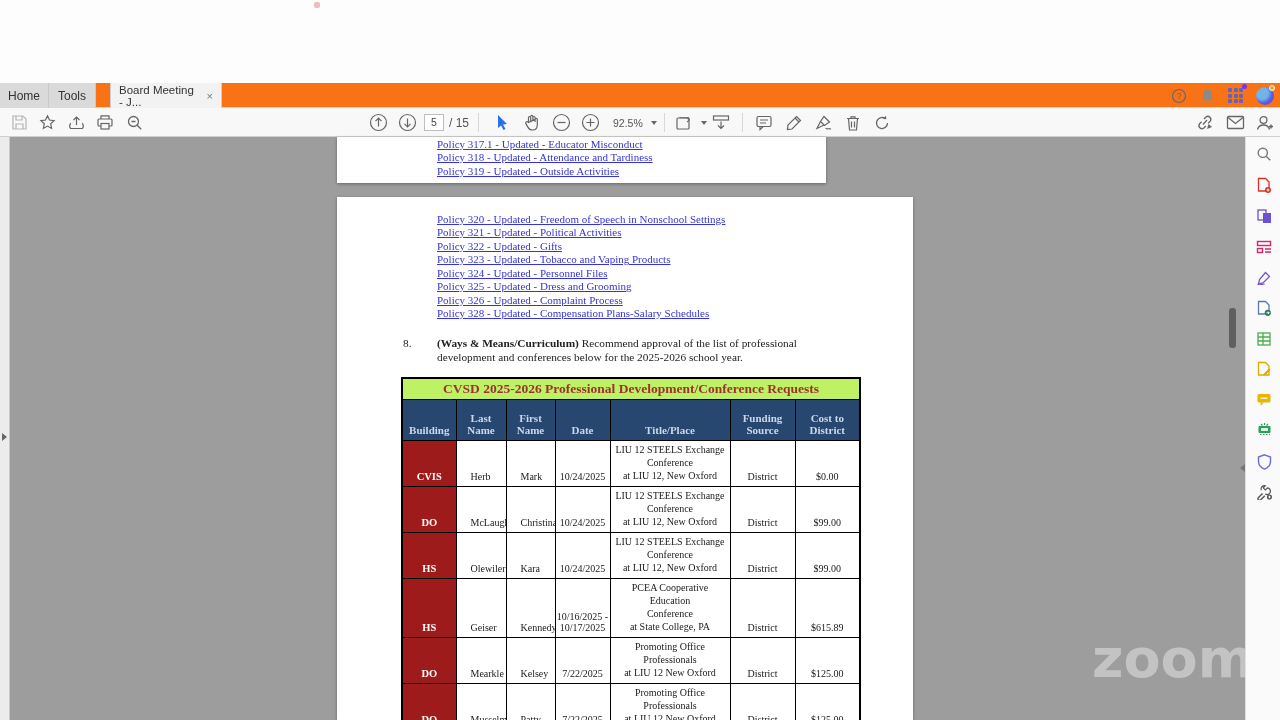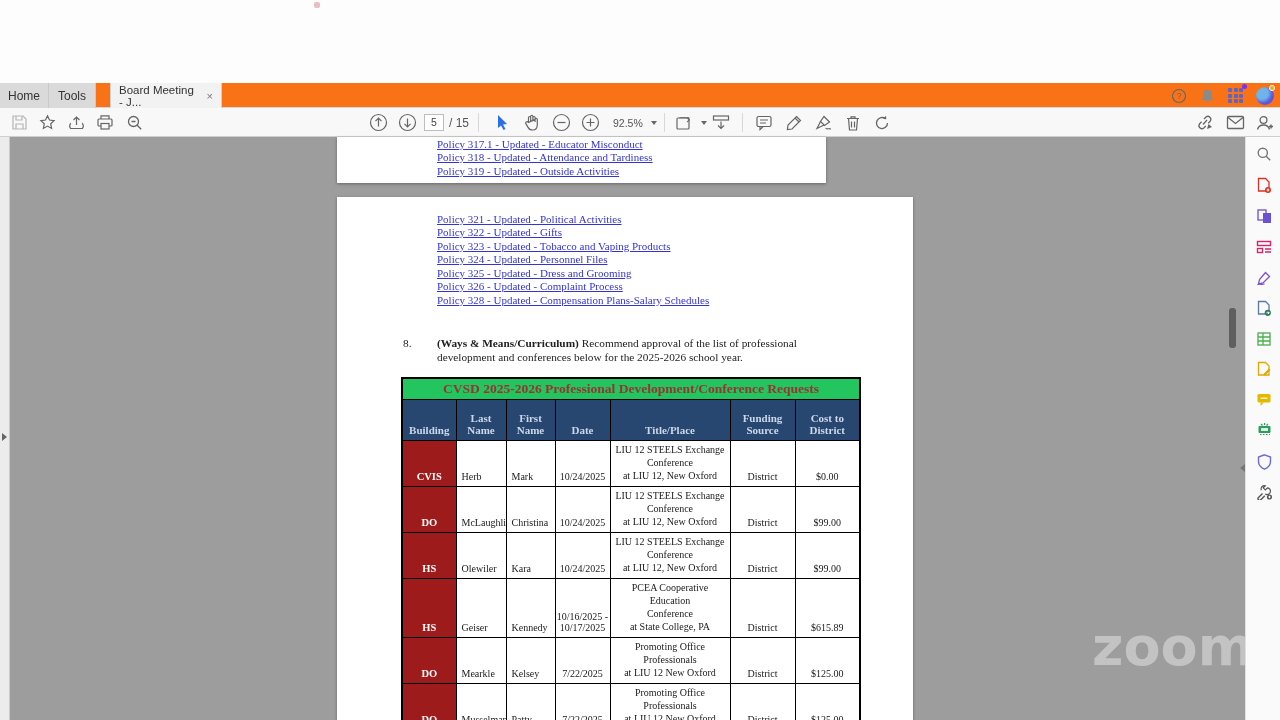--- a/index.html
+++ b/index.html
@@ -59,37 +59,37 @@
   .item8 .num { position:absolute; left:0; top:0; }
   .item8 .body { position:absolute; left:34px; top:0; width:420px; }
   .item8 .lead { font-weight:bold; }
 
   
   table.conf { position:absolute; left:64px; top:180px; width:460px; border-collapse:collapse;
                table-layout:fixed; font-family:"Liberation Serif","DejaVu Serif",serif;
                border:2px solid #000; }
   table.conf td, table.conf th { border:1px solid #000; overflow:hidden; }
   .t-title { height:21px; text-align:center; font-weight:bold; font-size:13.5px; color:#9c3134;
-             background:#22c55e; }
+             background:#bef264; }
   th.hdr { height:41px; background:#274670; color:#ccd8ea; font-size:11px; font-weight:bold;
            vertical-align:bottom; padding-bottom:3px; text-align:center; line-height:12.5px;
            border:1px solid #000; border-left:1px solid #9fb0ca; }
   th.hdr:first-child { border-left:1px solid #000; }
   td.cell { height:41px; font-size:10px; color:#1a1a1a; vertical-align:bottom; padding-bottom:4px;
             text-align:center; background:#fff; }
   td.bld { background:#9e1b1b; color:#fff; font-weight:bold; font-size:10.5px; }
-  td.nm { text-align:left; padding-left:5px; }
+  td.nm { text-align:left; padding-left:14px; }
   td.ttl { vertical-align:top; padding-top:2px; line-height:13px; }
 
   .scroll-thumb { position:absolute; left:1229px; top:171px; width:7px; height:40px; background:#5f5f5f;
                   border-radius:3px; }
   .panel-collapse { position:absolute; left:1240px; top:327px; width:0; height:0;
                     border-top:4px solid transparent; border-bottom:4px solid transparent;
                     border-right:5px solid #777; }
-  .watermark { position:absolute; left:1092px; top:483px; font-family:"DejaVu Sans",sans-serif;
+  .watermark { position:absolute; left:1092px; top:495px; font-family:"DejaVu Sans",sans-serif;
                font-weight:bold; font-size:54px; color:#c3c3c3; letter-spacing:0px; line-height:1; }
 
   
   .right-sidebar { position:absolute; left:1245px; top:137px; width:35px; height:583px; background:#fafafa;
                    border-left:1px solid #e0e0e0; }
   .side-icon { position:absolute; left:9px; width:18px; height:18px; display:flex; align-items:center;
                justify-content:center; }
 
   svg { display:block; }
   .avatar { width:18px; height:18px; border-radius:50%;
@@ -304,20 +304,21 @@
     <div class="page page4">
       <div class="links" style="top:1px;">
         <a href="#">Policy 317.1 - Updated - Educator Misconduct</a>
         <a href="#">Policy 318 - Updated - Attendance and Tardiness</a>
         <a href="#">Policy 319 - Updated - Outside Activities</a>
       </div>
     </div>
 
     <div class="page page5">
       <div class="links" style="top:16px;">
+        <a href="#">Policy 320 - Updated - Freedom of Speech in Nonschool Settings</a>
         <a href="#">Policy 321 - Updated - Political Activities</a>
         <a href="#">Policy 322 - Updated - Gifts</a>
         <a href="#">Policy 323 - Updated - Tobacco and Vaping Products</a>
         <a href="#">Policy 324 - Updated - Personnel Files</a>
         <a href="#">Policy 325 - Updated - Dress and Grooming</a>
         <a href="#">Policy 326 - Updated - Complaint Process</a>
         <a href="#">Policy 328 - Updated - Compensation Plans-Salary Schedules</a>
       </div>
 
       <div class="item8">

